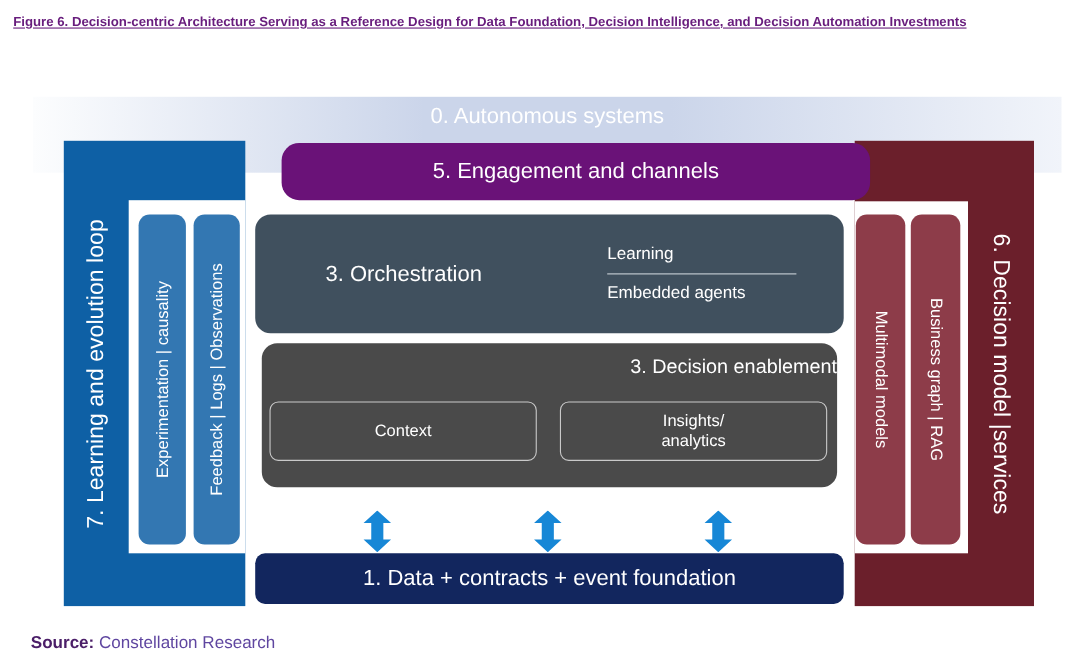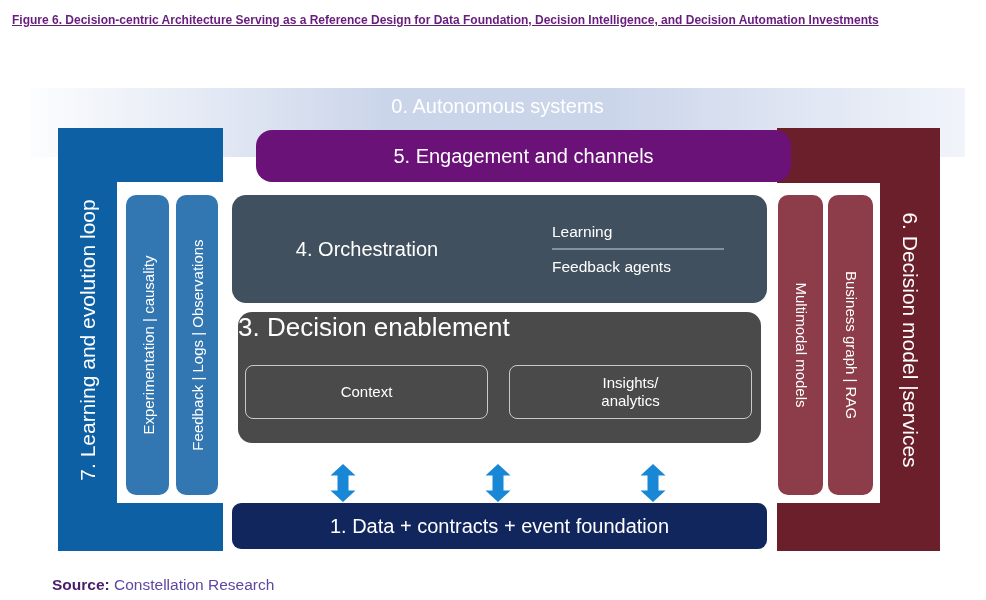--- a/index.html
+++ b/index.html
@@ -22,21 +22,21 @@
   .engagement { left:232px; top:130px; width:535px; height:52px; background:var(--purple); border-radius:16px; font-size:20px;margin-left:24px; }
   .semantics  { left:232px; top:417px; width:535px; height:46px; background:var(--orange); border-radius:9px; font-size:19.5px; z-index:3; white-space:pre; }
   .foundation { left:232px; top:503px; width:535px; height:46px; background:var(--navy); border-radius:9px; font-size:20px; }
 
   .orchestration { position:absolute; left:232px; top:195px; width:535px; height:108px; background:var(--slate); border-radius:14px; color:#fff; }
   .orch-label { position:absolute; left:20px; top:0; width:230px; height:100%; display:flex; align-items:center; justify-content:center; font-size:20px; }
   .orch-right { position:absolute; left:320px; top:50%; transform:translateY(-50%); width:172px; font-size:15.5px; }
   .orch-divider { border-top:1px solid #c9d1d7; margin:8px 0; }
 
   .enablement { position:absolute; left:238px; top:312px; width:523px; height:131px; background:var(--gray); border-radius:14px; color:#fff; z-index:1; }
-  .enablement-title { text-align:left; font-size:26px; }
+  .enablement-title { text-align:right; padding-top:11px; font-size:18px; }
   .subrow { position:absolute; left:7px; right:9px; top:53px; height:54px; display:flex; gap:21px; }
   .subbox {
     flex:1; border:1px solid var(--grayBorder); border-radius:8px;
     display:flex; flex-direction:column; align-items:center; justify-content:center;
     font-size:15px; line-height:18px; text-align:center;
   }
   .subbox span { display:block; }
 
   .arrow-icon { position:absolute; top:464px; width:26px; height:38px; z-index:2; }
   .arrow-icon svg { display:block; width:26px; height:38px; fill:var(--arrow); }
@@ -58,21 +58,21 @@
   .decision-model .side-label-wrap { left:103px; top:0; width:60px; height:423px; }
 
   .pill { position:absolute; border-radius:10px; color:#fff; font-size:15px; }
   .pill-blue { background:var(--blueLight); }
   .pill-maroon { background:var(--maroonLight); }
   .learning .pill-1 { left:68px;  top:67px; width:43px; height:300px; }
   .learning .pill-2 { left:118px; top:67px; width:42px; height:300px; }
   .decision-model .pill-1 { left:1px;  top:67px; width:45px; height:300px; }
   .decision-model .pill-2 { left:51px; top:67px; width:45px; height:300px; }
 
-  .source-line { position:absolute; left:28px; top:576px; font-size:15.5px;margin-left:24px; }
+  .source-line { position:absolute; left:28px; top:576px; font-size:15.5px; }
   .source-label { font-weight:bold; color:var(--sourceLabel); }
   .source-text { color:var(--sourceText); }
 </style>
 </head>
 <body>
 
 <div class="canvas">
 
   <div class="figure-title">Figure 6. Decision-centric Architecture Serving as a Reference Design for Data Foundation, Decision Intelligence, and Decision Automation Investments</div>
 
@@ -100,25 +100,25 @@
       <span class="vtext">Multimodal models</span>
     </div>
     <div class="pill pill-maroon pill-2 vwrap rot-cw">
       <span class="vtext">Business graph | RAG</span>
     </div>
   </div>
 
   <div class="bar engagement">5. Engagement and channels</div>
 
   <div class="orchestration">
-    <div class="orch-label">4. Orchestration</div>
+    <div class="orch-label">3. Orchestration</div>
     <div class="orch-right">
       <div>Learning</div>
       <div class="orch-divider"></div>
-      <div>Feedback agents</div>
+      <div>Embedded agents</div>
     </div>
   </div>
 
   <div class="enablement">
     <div class="enablement-title">3. Decision enablement</div>
     <div class="subrow">
       <div class="subbox">
         <span>Context</span>
         <span></span>
       </div>

